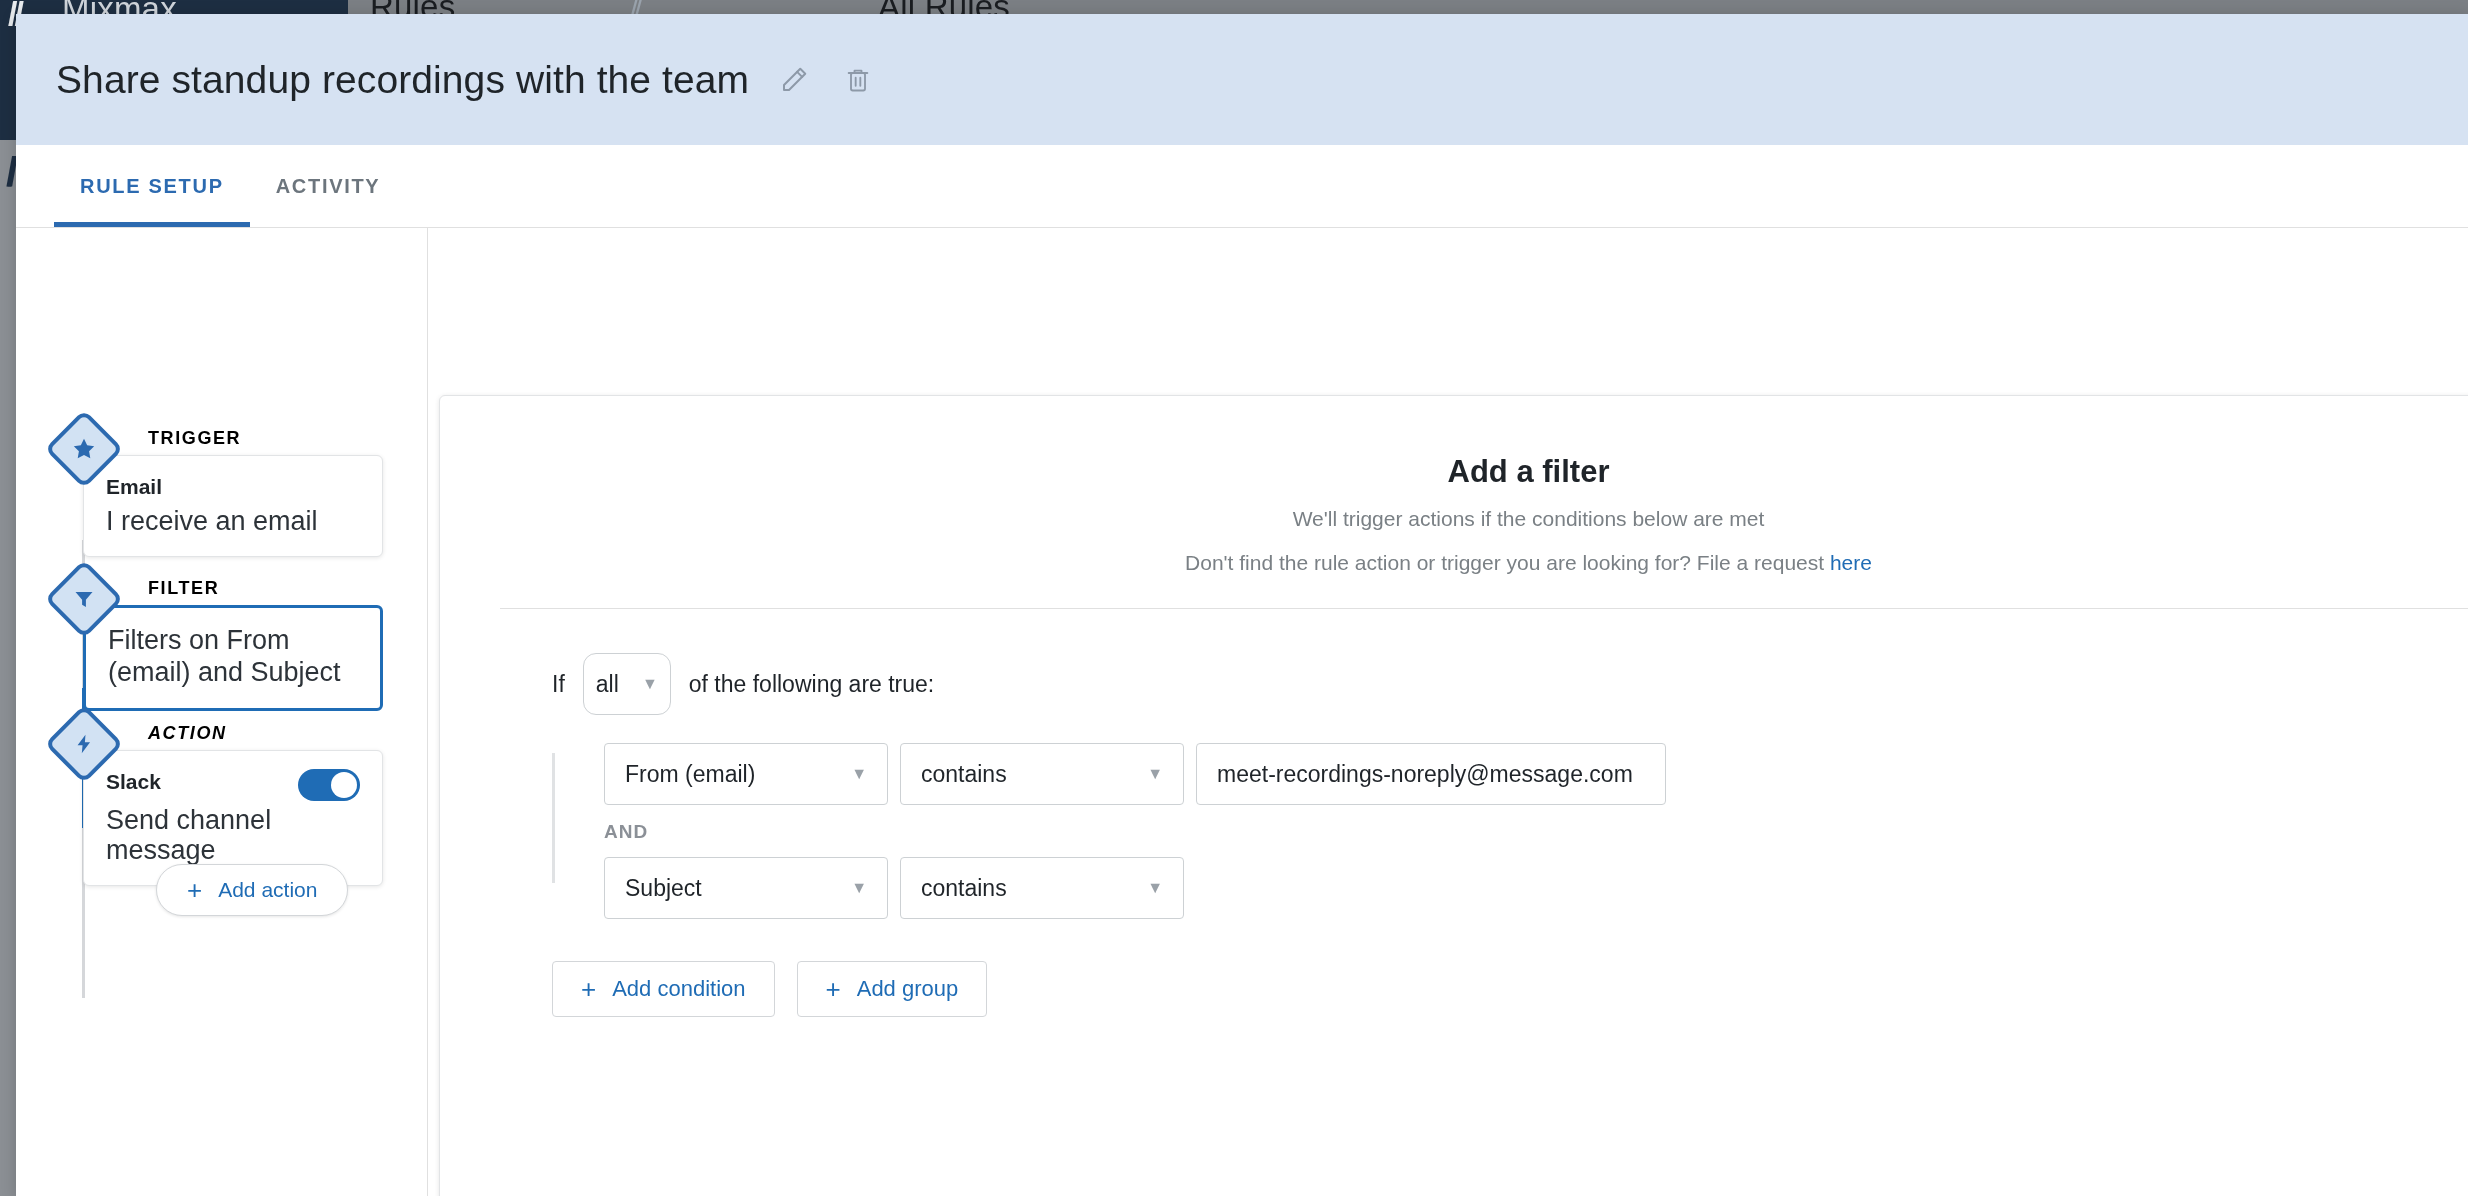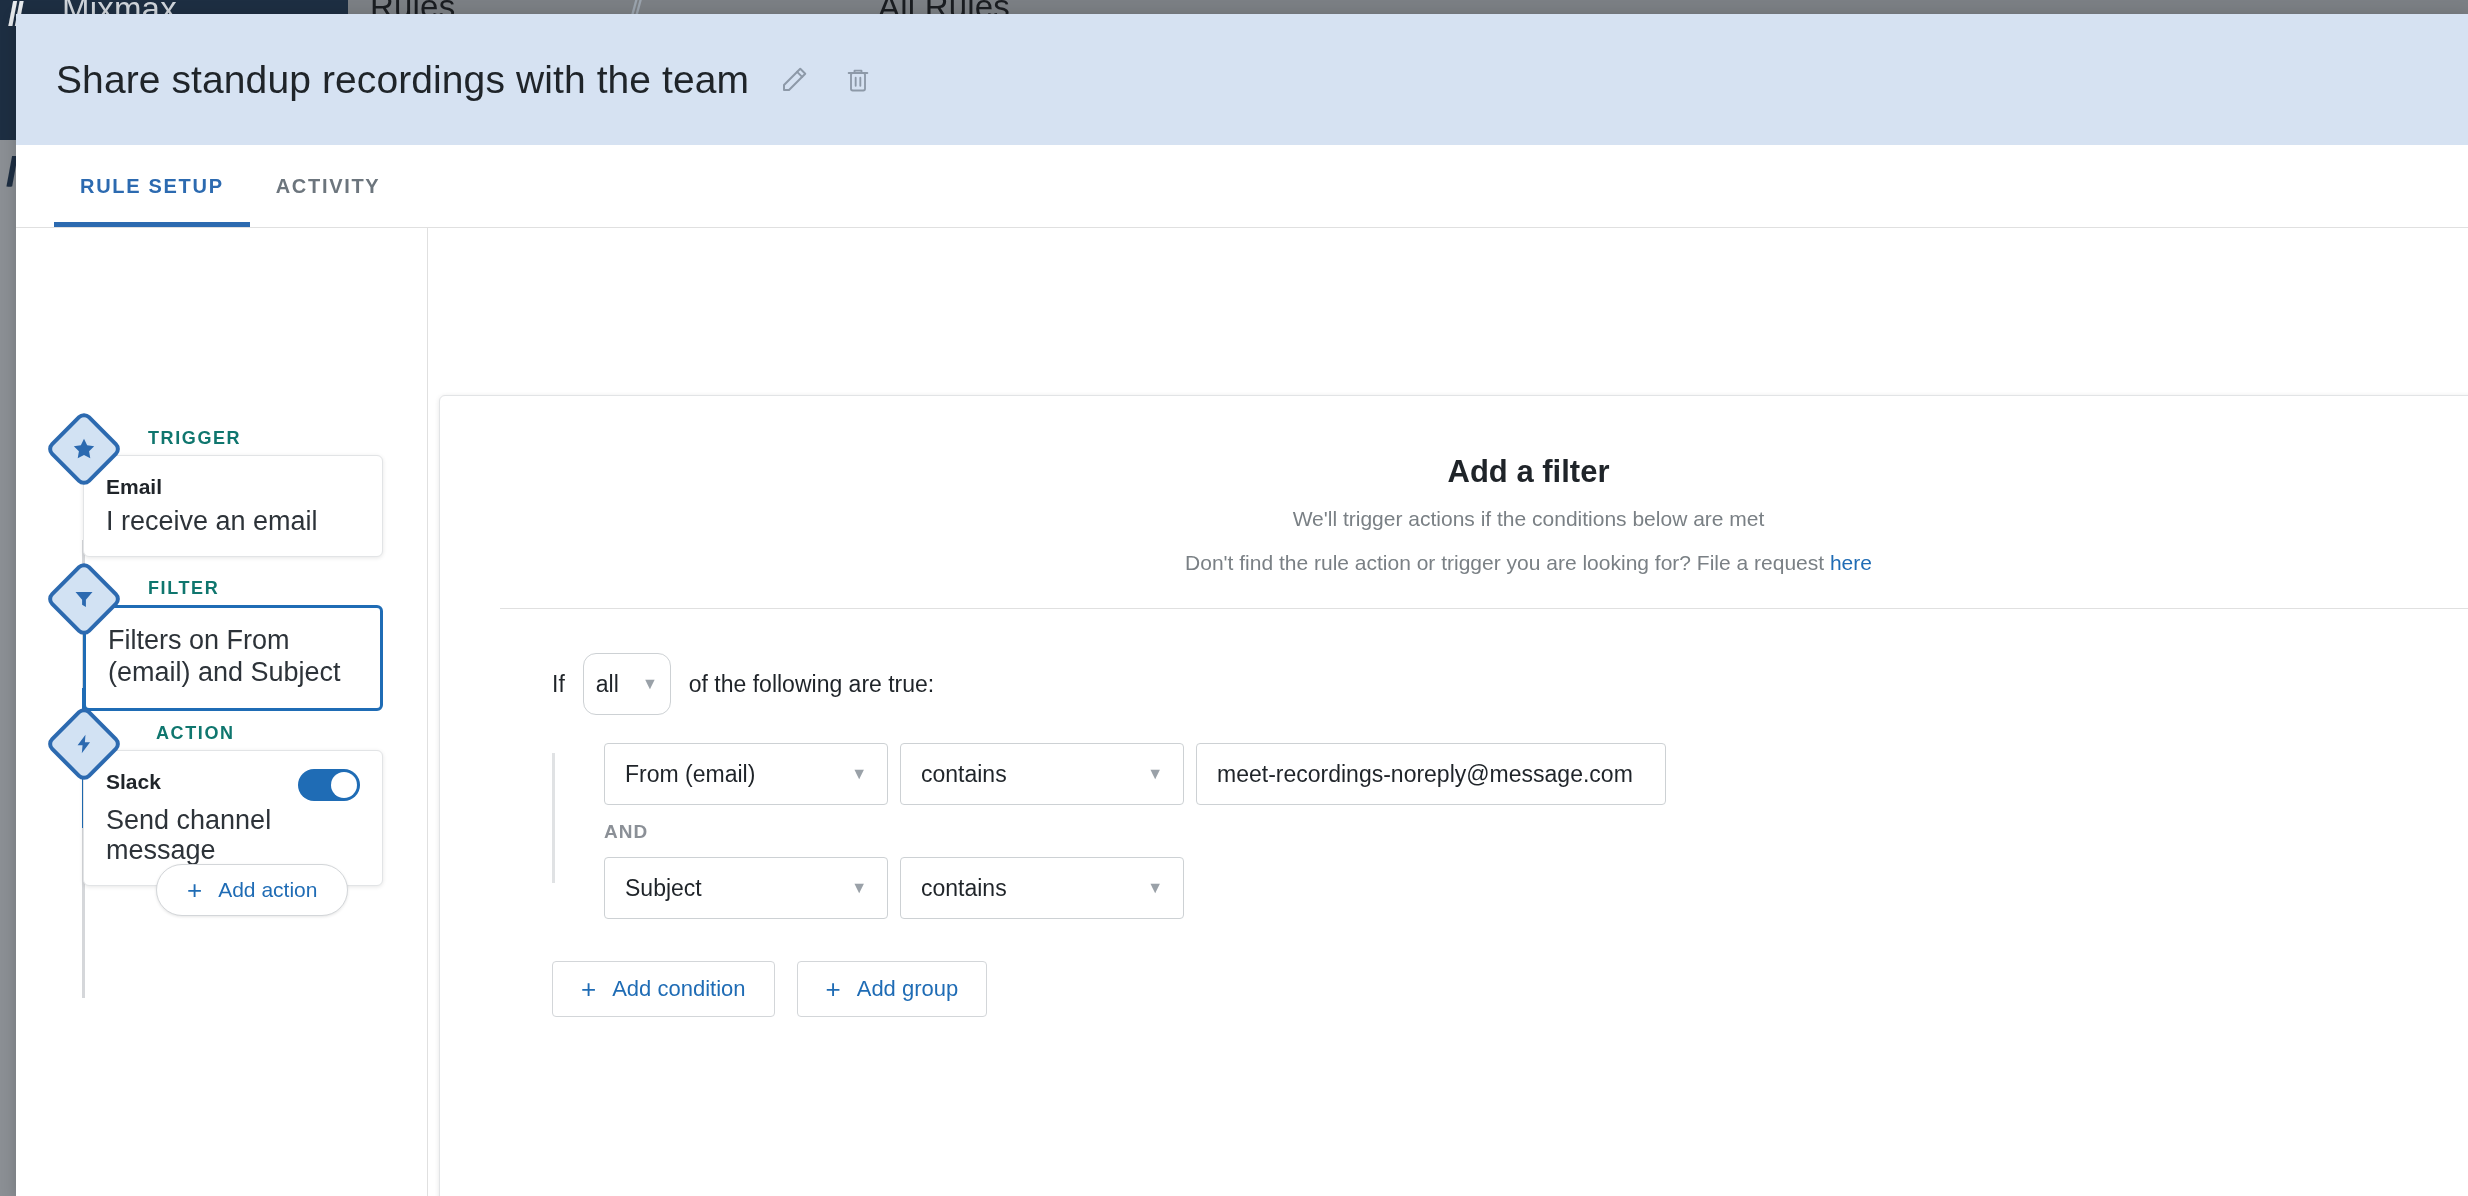--- a/index.html
+++ b/index.html
@@ -113,21 +113,21 @@
     z-index:3;
   }
   .diamond > span { transform:rotate(-45deg); display:flex; align-items:center; justify-content:center; }
 
   .connector {
     position:absolute; left:66px; width:3px; background:#d5d7da; z-index:0;
   }
 
   .node-label {
     position:absolute; font-size:18px; font-weight:600; letter-spacing:1.6px;
-    color:#0f766e;
+    color:#000000;
   }
 
   .card {
     position:absolute; left:67px; width:300px;
     background:#fff; border:1px solid #e2e4e6; border-radius:6px;
     box-shadow:0 1px 4px rgba(0,0,0,.10);
     padding:16px 22px 20px 22px;
   }
   .card.selected { border:3px solid #1f6cb5; box-shadow:none; }
   .card-title { font-size:21px; font-weight:700; color:#1f2429; line-height:30px; }
@@ -293,21 +293,21 @@
       </div>
 
       <div class="flow-node">
         <div class="diamond" style="top:448px;">
           <span>
             <svg width="22" height="26" viewBox="0 0 24 24" fill="#2c6ab0">
               <path d="M13.6 2L5 13.4h5.4L9.6 22 18.6 10.2h-5.6z"></path>
             </svg>
           </span>
         </div>
-        <div class="node-label" style="left:140px; top:455px;">ACTION</div>
+        <div class="node-label" style="left:132px; top:455px;font-style:italic;">ACTION</div>
         <div class="card" style="top:482px;">
           <div class="card-head">
             <div class="card-title">Slack</div>
             <div class="toggle">
               <div class="knob"></div>
             </div>
           </div>
           <div class="card-sub">Send channel message</div>
         </div>
       </div>

